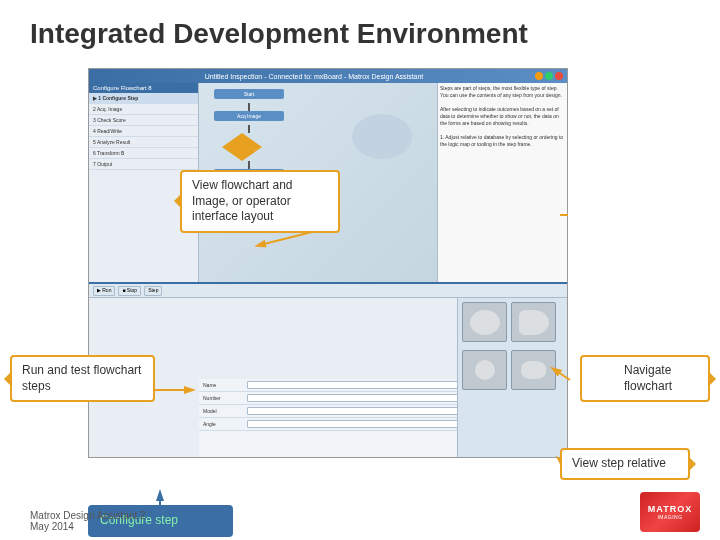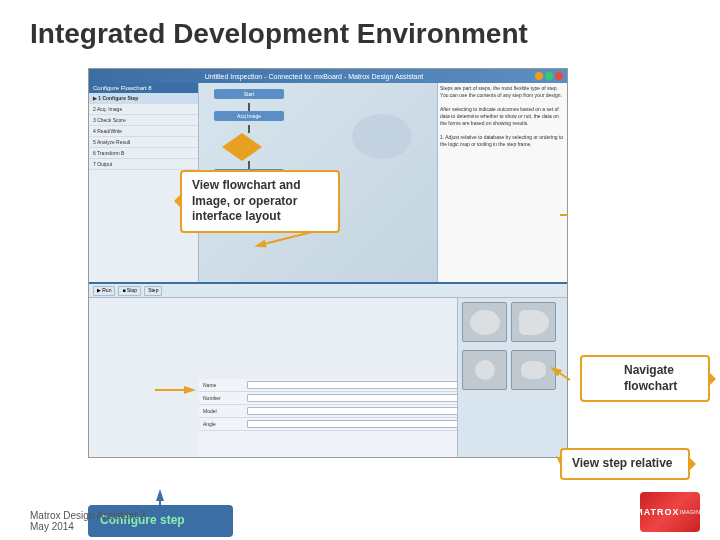--- a/index.html
+++ b/index.html
@@ -234,21 +234,21 @@
     }
 
     
     .callout {
       position: absolute;
       background: white;
       border: 2px solid #e8a020;
       border-radius: 4px;
       padding: 6px 10px;
       font-size: 12px;
-      font-weight: bold;
+      font-weight: normal;
       color: #333;
       line-height: 1.3;
     }
 
     .callout::before {
       content: '';
       position: absolute;
       border: 8px solid transparent;
     }
 
@@ -340,21 +340,21 @@
     
     .matrox-logo {
       position: absolute;
       bottom: 8px;
       right: 20px;
       width: 60px;
       height: 40px;
       background: linear-gradient(135deg, #cc2222 0%, #ee4444 50%, #cc2222 100%);
       border-radius: 4px;
       display: flex;
-      flex-direction: row;
+      flex-direction: column;
       align-items: center;
       justify-content: center;
     }
 
     .logo-top {
       color: white;
       font-size: 9px;
       font-weight: bold;
       letter-spacing: 1px;
     }
@@ -558,20 +558,21 @@
       </marker>
       <marker id="arrowhead-blue" markerWidth="6" markerHeight="4" refX="3" refY="2" orient="auto">
         <polygon points="0 0, 6 2, 0 4" fill="#3a6ea5"></polygon>
       </marker>
     </defs>
   </svg>
 
   <div class="callout callout-view-flowchart">View flowchart and Image, or operator interface layout</div>
 
 
+  <div class="callout callout-run-test">Run and test flowchart steps</div>
 
   <div class="callout callout-navigate">Navigate flowchart</div>
 
   <div class="callout callout-view-results">View step relative</div>
 
   <div class="callout callout-configure">Configure step</div>
 
   <div class="bottom-info">
     <div>Matrox Design Assistant 2</div>
     <div>May 2014</div>

